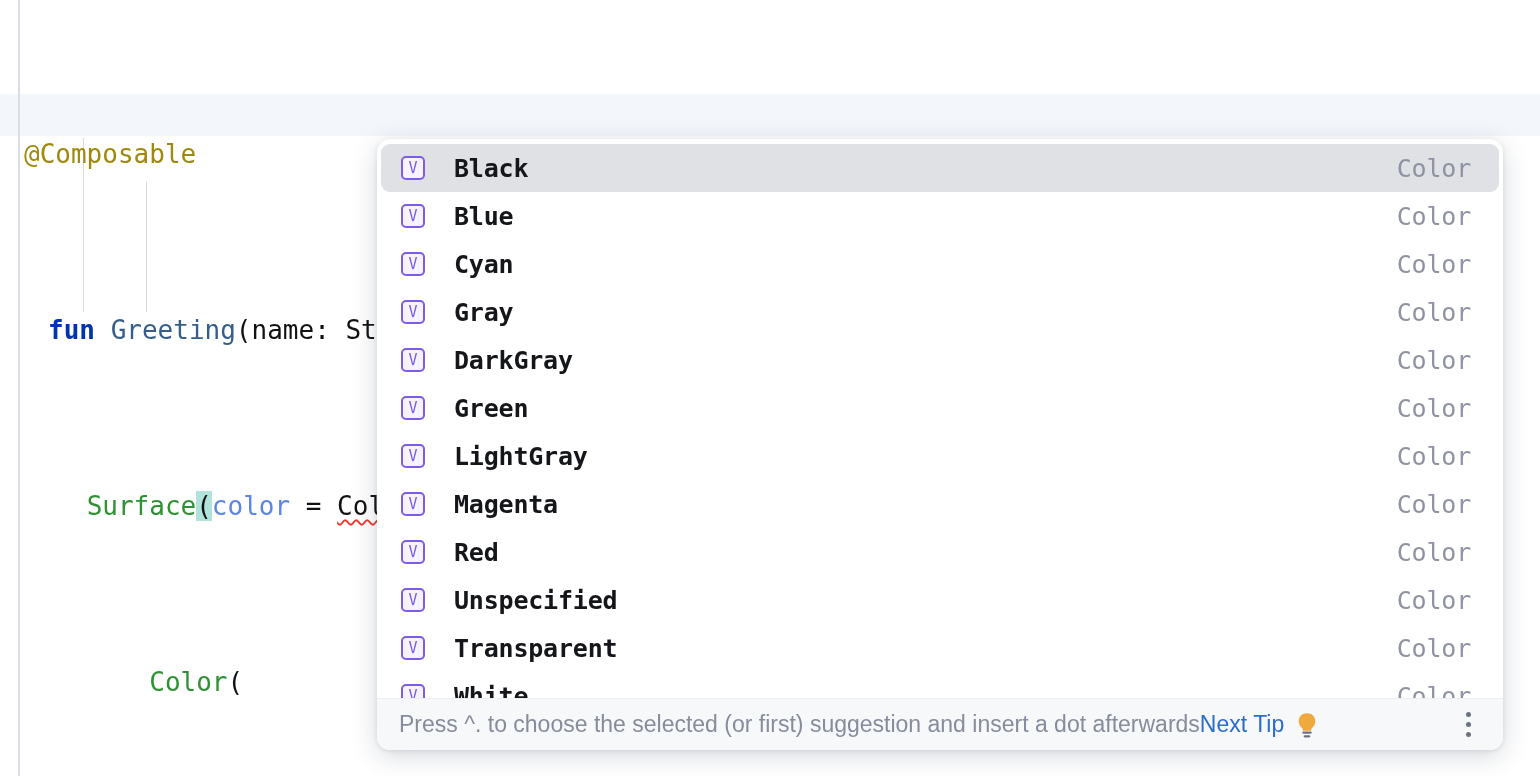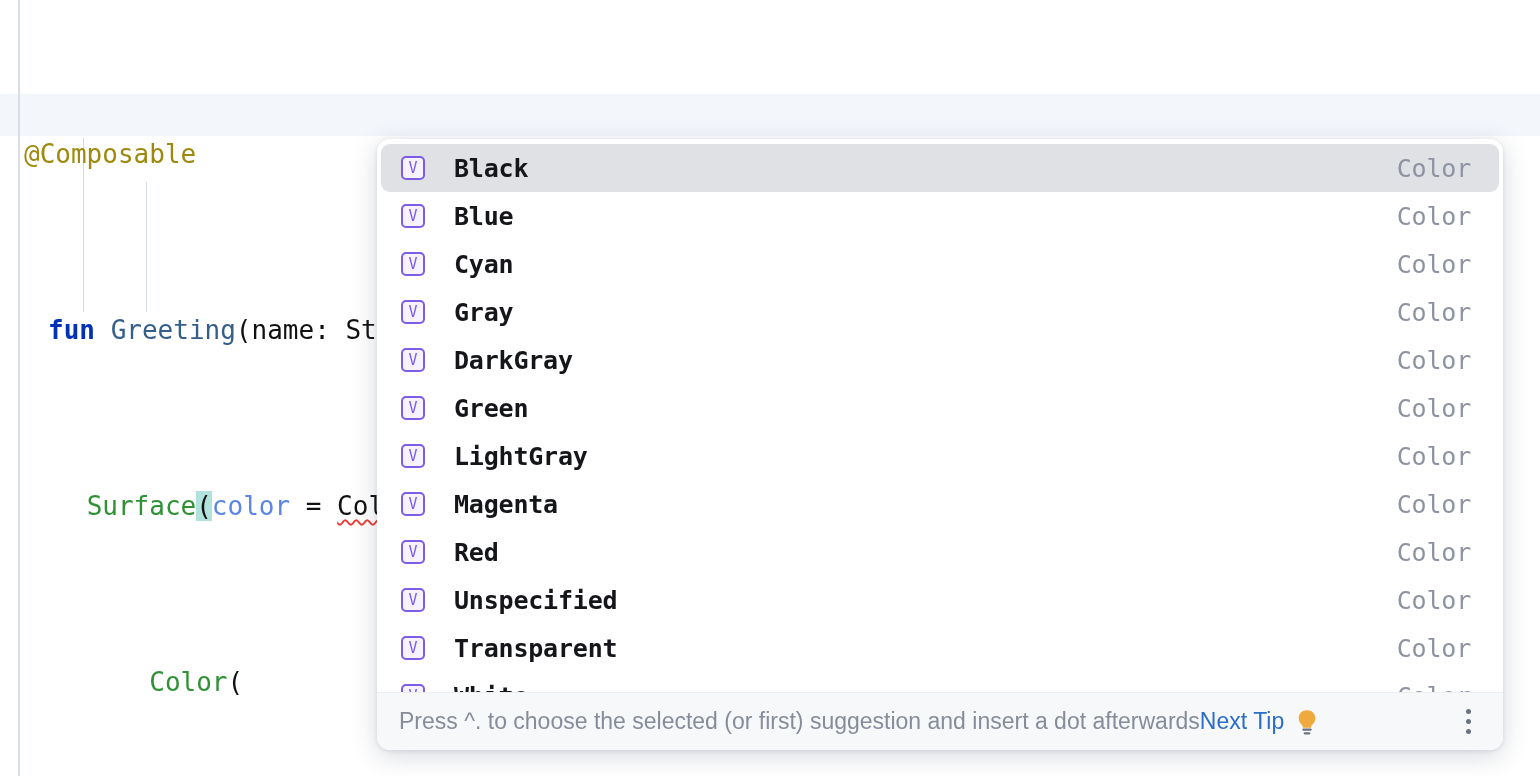--- a/index.html
+++ b/index.html
@@ -146,21 +146,21 @@
     margin-right: 28px;
     font-family: "DejaVu Sans Mono", monospace;
     font-size: 25px;
     color: #8d93a3;
     letter-spacing: -0.2px;
   }
 
   
   #tipbar {
     flex: 0 0 auto;
-    height: 58px;
+    height: 52px;
     background: #f7f8fa;
     display: flex;
     align-items: center;
     padding: 0 22px 0 22px;
     box-sizing: border-box;
     border-top: 1px solid #eceef2;
   }
   #tip-text {
     font-family: "Liberation Sans", sans-serif;
     font-size: 23px;

